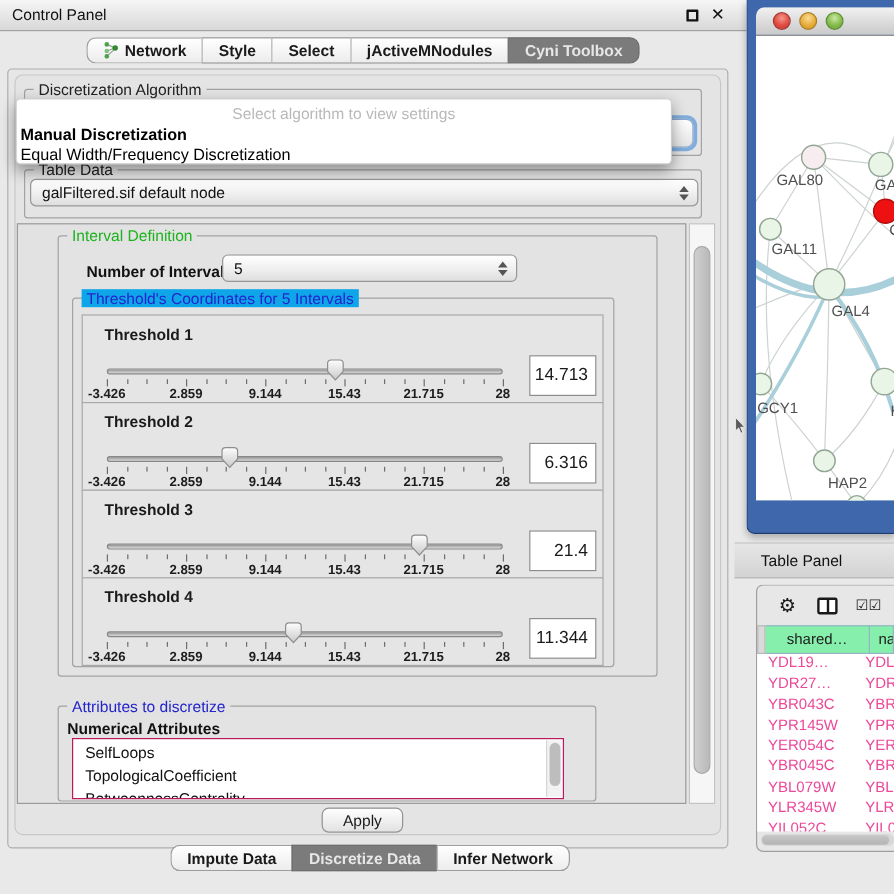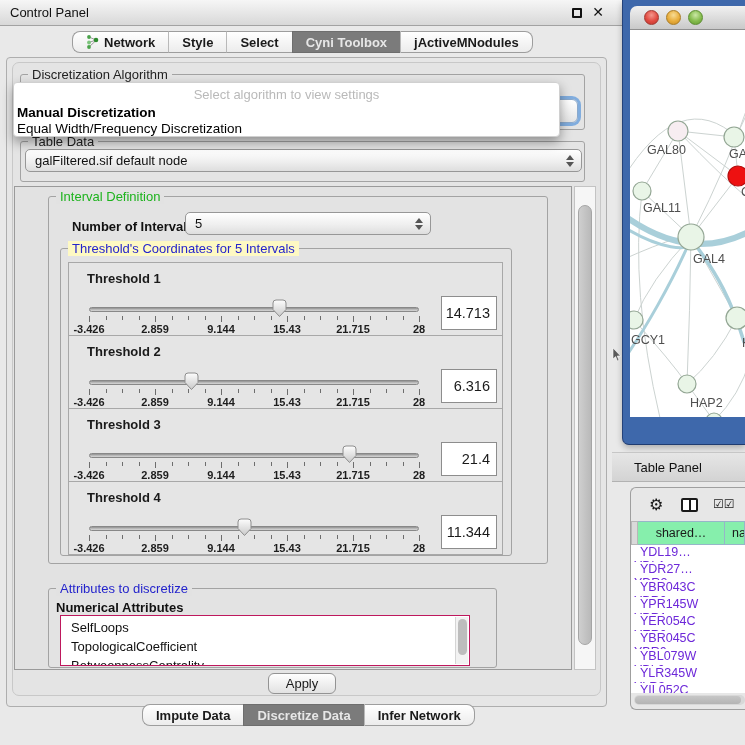--- a/index.html
+++ b/index.html
@@ -137,21 +137,21 @@
   .cols-icon::after { content:""; position:absolute; left:50%; top:0; bottom:0; width:2px;
     margin-left:-1px; background:#1a1a1a; }
   .checks { position:absolute; left:82px; top:9px; font-size:12px; color:#1a1a1a; letter-spacing:0; }
   .tbl-header { display:flex; height:24px; }
   .tbl-corner { width:7px; background:#dadada; border:1px solid #b7b7b7; }
   .hcell { background:#86efac; border:1px solid #96b6c8; border-left:none;
     font-size:12.5px; display:flex; align-items:center; }
   .hcell.c1 { width:87px; justify-content:center; }
   .hcell.c2 { flex:1; padding-left:7px; overflow:hidden; }
   .tbl-rows { flex:1; background:#fff; overflow:hidden; }
-  .trow { display:flex; height:17.3px; font-size:12.5px; color:#6d28d9;flex-direction:column; }
+  .trow { display:flex; height:17.3px; font-size:12.5px; color:#ec4899; }
   .trow .c1 { width:87px; padding-left:9px; overflow:hidden; white-space:nowrap; }
   .trow .c2 { flex:1; padding-left:3px; overflow:hidden; white-space:nowrap; }
   .hscroll { position:relative; height:14px; margin:0 0 2px 0; }
   .hscroll .track { position:absolute; left:3px; right:0; top:2px; height:10px; background:#d8d8d8;
     border-radius:5px; width:auto; border:none; }
   .hscroll .thumb { position:absolute; left:4px; right:4px; top:3px; height:8px;
     background:linear-gradient(#c6c6c6,#b4b4b4); border-radius:4px; }
 
   svg text { font-family:"Liberation Sans","DejaVu Sans",sans-serif; }
 </style>
@@ -174,25 +174,25 @@
         <circle cx="10" cy="5" r="2.3" fill="#2e8b2e"></circle>
       </svg>
       <span>Network</span>
     </div>
     <div class="tab">
       <span>Style</span>
     </div>
     <div class="tab">
       <span>Select</span>
     </div>
+    <div class="tab">
+      <span>jActiveMNodules</span>
+    </div>
     <div class="tab active">
       <span>Cyni Toolbox</span>
-    </div>
-    <div class="tab">
-      <span>jActiveMNodules</span>
     </div>
   </div>
 
 <div class="abs outer-panel"></div>
 <div class="abs inner-panel"></div>
 
 <div class="group" style="left:20px; top:74px; width:565px; height:56px; z-index:5;">
   <span class="legend plain">Discretization Algorithm</span>
 </div>
 <div class="abs combo-remnant"></div>
@@ -225,21 +225,21 @@
 <span class="bold13" style="left:72px; top:219px;">Number of Intervals</span>
 <div class="combo" style="left:185px; top:212px; width:246px; height:23px;">
   <span>5</span>
   <span class="spin">
       <i class="up"></i>
       <i class="dn"></i>
     </span>
 </div>
 
 <div class="group" style="left:60px; top:248px; width:452px; height:308px;">
-  <span class="legend blue" style="background:#fef9c3;">Threshold's Coordinates for 5 Intervals</span>
+  <span class="legend blue" style="background:#0ea5e9;">Threshold's Coordinates for 5 Intervals</span>
 </div>
 <div class="abs thr-stack" id="thr-stack">
     <div class="thr-panel">
       <div class="thr-label">Threshold 1</div>
       <div class="track"></div>
       <span class="tick major" style="left:20.0px"></span>
       <span class="tick minor" style="left:36.5px"></span>
       <span class="tick minor" style="left:53.0px"></span>
       <span class="tick minor" style="left:69.5px"></span>
       <span class="tick major" style="left:86.0px"></span>

